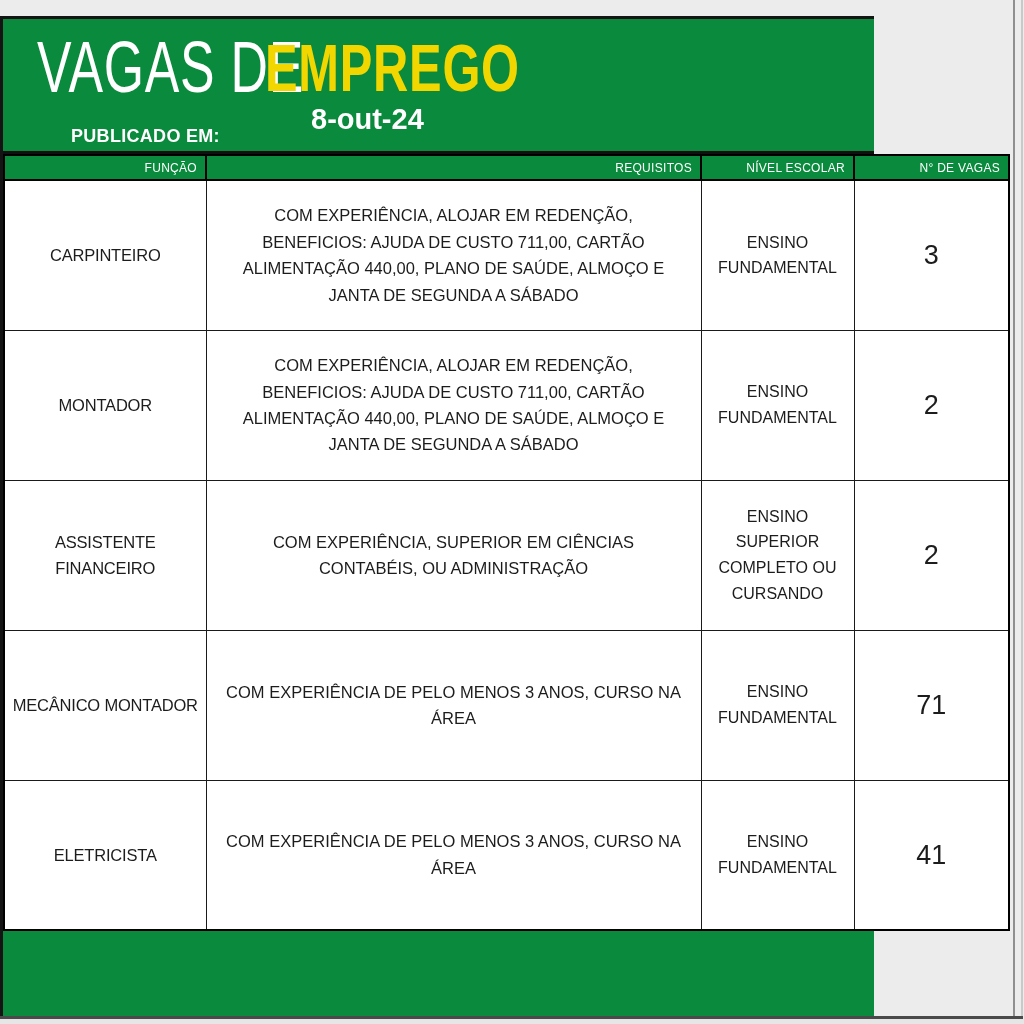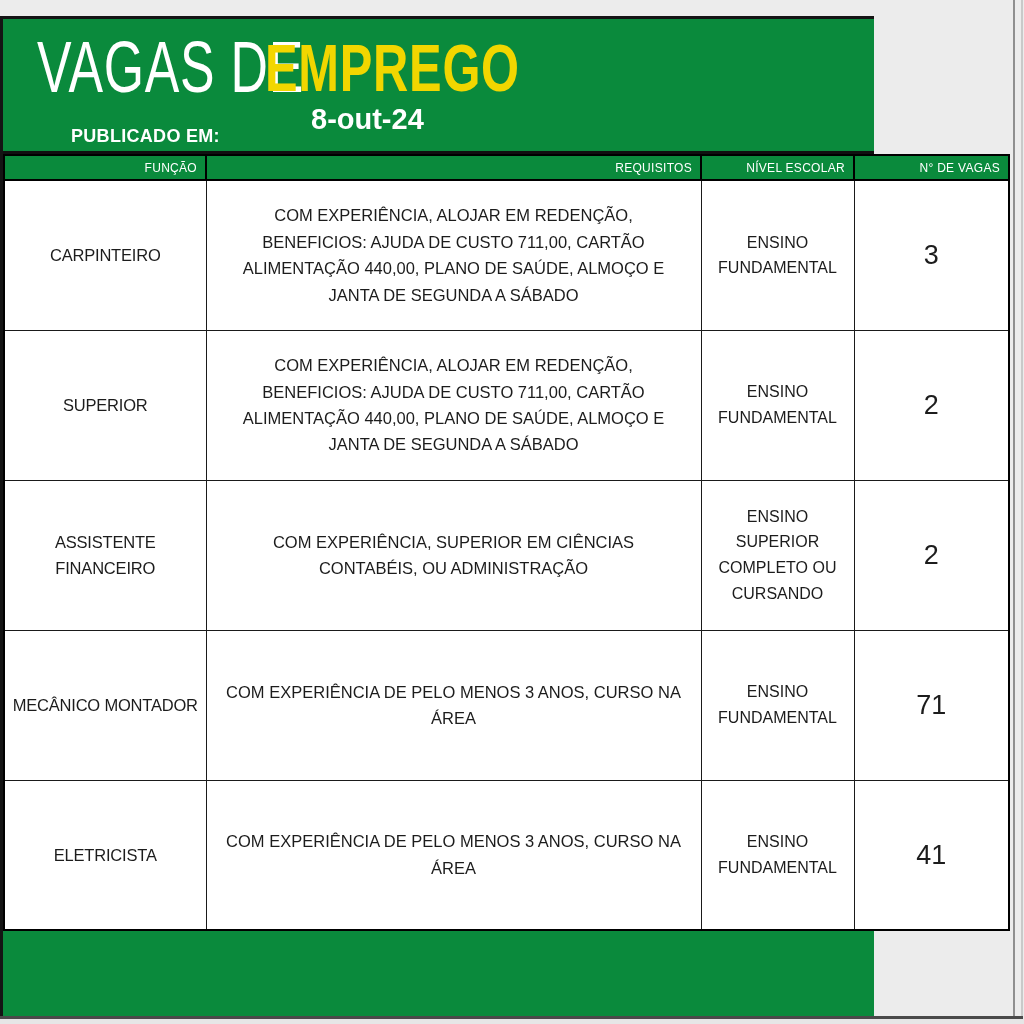--- a/index.html
+++ b/index.html
@@ -131,21 +131,21 @@
       </tr>
     </thead>
     <tbody>
       <tr>
         <td class="col-funcao">CARPINTEIRO</td>
         <td class="col-req">COM EXPERIÊNCIA, ALOJAR EM REDENÇÃO, BENEFICIOS: AJUDA DE CUSTO 711,00, CARTÃO ALIMENTAÇÃO 440,00, PLANO DE SAÚDE, ALMOÇO E JANTA DE SEGUNDA A SÁBADO</td>
         <td class="col-nivel">ENSINO FUNDAMENTAL</td>
         <td class="col-vagas">3</td>
       </tr>
       <tr>
-        <td class="col-funcao">SUPERIOR</td>
+        <td class="col-funcao">MONTADOR</td>
         <td class="col-req">COM EXPERIÊNCIA, ALOJAR EM REDENÇÃO, BENEFICIOS: AJUDA DE CUSTO 711,00, CARTÃO ALIMENTAÇÃO 440,00, PLANO DE SAÚDE, ALMOÇO E JANTA DE SEGUNDA A SÁBADO</td>
         <td class="col-nivel">ENSINO FUNDAMENTAL</td>
         <td class="col-vagas">2</td>
       </tr>
       <tr>
         <td class="col-funcao">ASSISTENTE FINANCEIRO</td>
         <td class="col-req">COM EXPERIÊNCIA, SUPERIOR EM CIÊNCIAS CONTABÉIS, OU ADMINISTRAÇÃO</td>
         <td class="col-nivel">ENSINO SUPERIOR COMPLETO OU CURSANDO</td>
         <td class="col-vagas">2</td>
       </tr>

